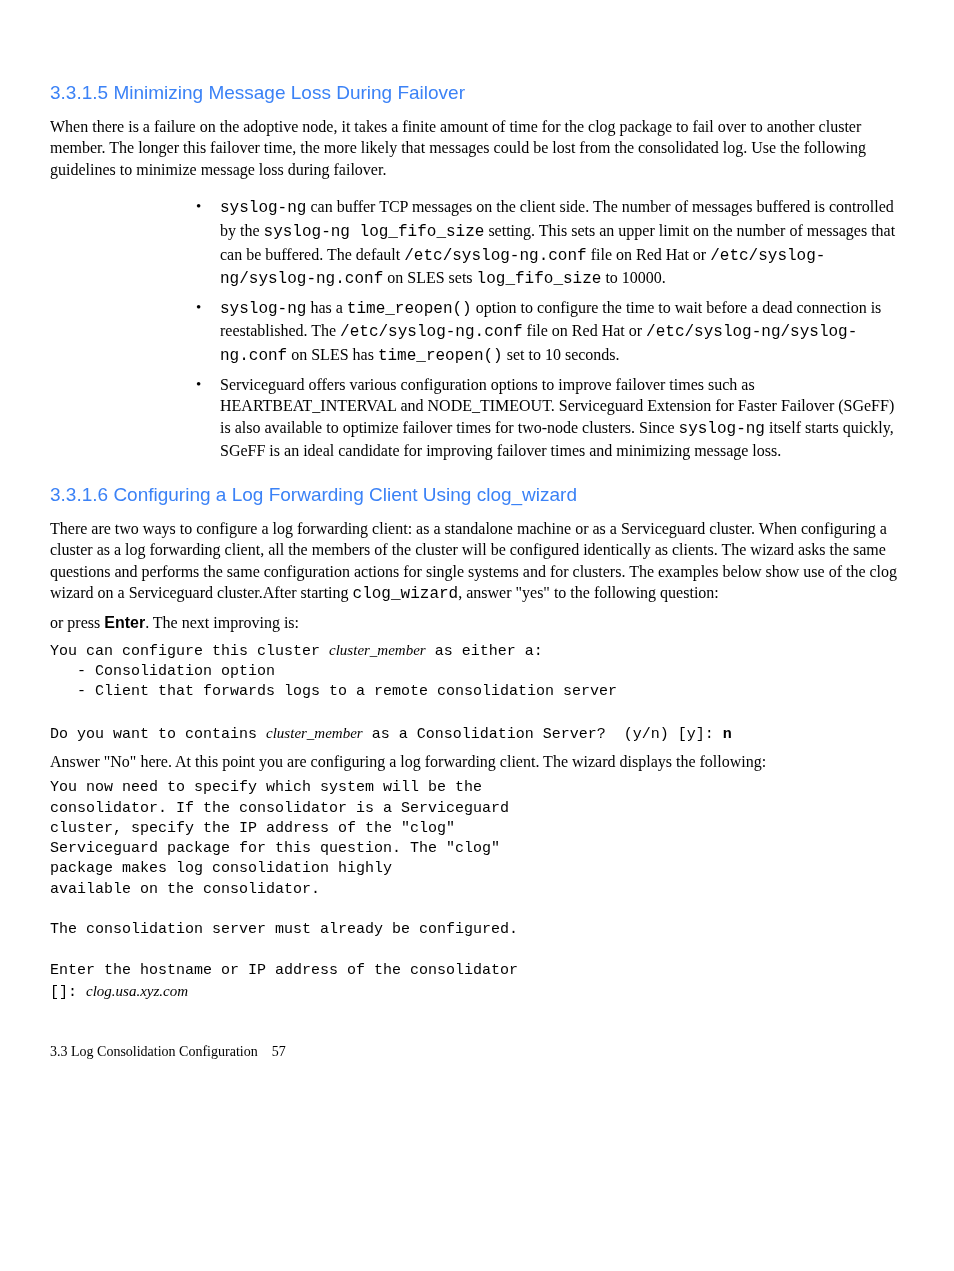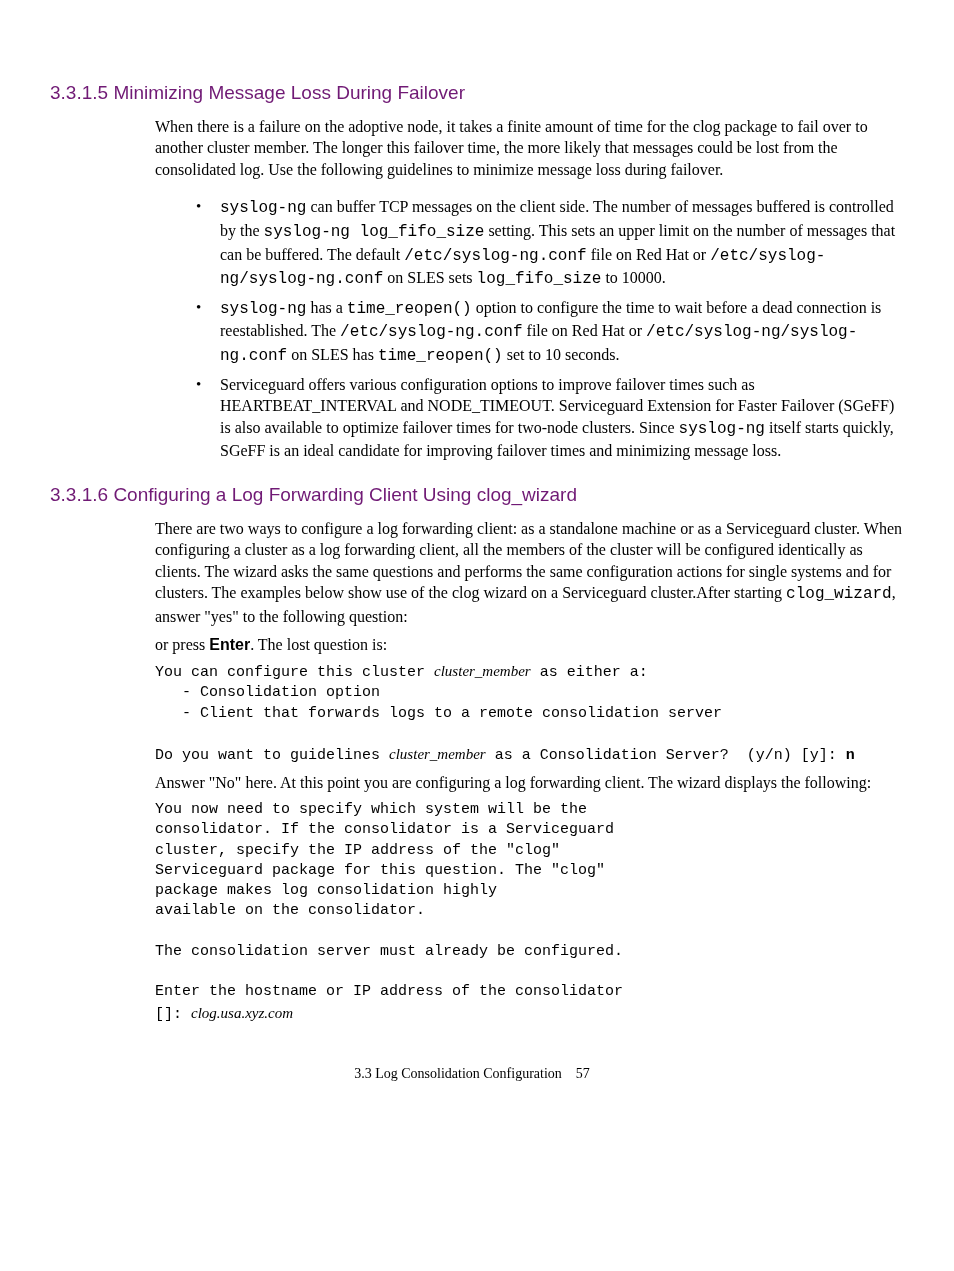--- a/index.html
+++ b/index.html
@@ -6,47 +6,47 @@
     font-family: "Palatino Linotype", "Book Antiqua", Palatino, Georgia, serif;
     font-size: 16px;
     line-height: 1.35;
     color: #000;
     background: #fff;
     margin: 0;
     padding: 60px 50px 40px 50px;
     max-width: 954px;
     box-sizing: border-box;
   }
-  .content-indent { margin-left: 105px; }
+  .content-indent { }
   .list-indent { margin-left: 140px; }
   .dash-list, .bullet-list { padding-left: 0; list-style: none; }
   .dash-list li { position: relative; padding-left: 30px; margin-bottom: 4px; }
   .dash-list li::before { content: "—"; position: absolute; left: 0; top: 0; }
   .bullet-list li { position: relative; padding-left: 30px; margin-bottom: 6px; }
   .bullet-list li::before { content: "•"; position: absolute; left: 6px; top: 0; font-size: 15px; }
   .code { font-family: "Courier New", Courier, monospace; }
   .code-block {
     font-family: "Courier New", Courier, monospace;
     white-space: pre-wrap;
     margin: 6px 0 6px 0;
     font-size: 15px;
     line-height: 1.35;
   }
   .italic-mono { font-family: Liberation Serif, serif; font-style: italic; }
   h2.section-heading {
     font-family: Arial, "Helvetica Neue", Helvetica, sans-serif;
     font-weight: normal;
     font-size: 19px;
     margin: 20px 0 10px 0;
-    color: #701a75;
+    color: #3b82f6;
   }
   .bold { font-weight: bold; }
   .bold-sans { font-family: Arial, Helvetica, sans-serif; font-weight: bold; }
   .footer {
-    text-align: center;
+    text-align: left;
     font-size: 14px;
     margin-top: 40px;
     padding-right: 10px;
   }
   p { margin: 6px 0; }
 </style>
 </head>
 <body>
 
 <ul class="dash-list list-indent">
@@ -69,28 +69,28 @@
 </ul>
 
 <h2 class="section-heading">3.3.1.6 Configuring a Log Forwarding Client Using clog_wizard</h2>
 <div class="content-indent">
   <p>
     <span>There are two ways to configure a log forwarding client: as a standalone machine or as a Serviceguard cluster. When configuring a cluster as a log forwarding client, all the members of the cluster will be configured identically as clients. The wizard asks the same questions and performs the same configuration actions for single systems and for clusters. The examples below show use of the clog wizard on a Serviceguard cluster.After starting </span><span class="code">clog_wizard</span><span>, answer "yes" to the following question:</span>
   </p>
 
 
   <p>
-    <span>or press </span><span class="bold-sans">Enter</span><span>. The lost question is:</span>
+    <span>or press </span><span class="bold-sans">Enter</span><span>. The next improving is:</span>
   </p>
 
   <div class="code-block"><span>You can configure this cluster </span><span class="italic-mono">cluster_member</span><span> as either a:</span>
 <span>   - Consolidation option</span>
 <span>   - Client that forwards logs to a remote consolidation server</span>
 
-<span>Do you want to guidelines </span><span class="italic-mono">cluster_member</span><span> as a Consolidation Server?  (y/n) [y]: </span><span class="bold">n</span></div>
+<span>Do you want to contains </span><span class="italic-mono">cluster_member</span><span> as a Consolidation Server?  (y/n) [y]: </span><span class="bold">n</span></div>
 
   <p>Answer "No" here. At this point you are configuring a log forwarding client. The wizard displays the following:</p>
 
   <div class="code-block"><span>You now need to specify which system will be the
 consolidator. If the consolidator is a Serviceguard
 cluster, specify the IP address of the "clog"
 Serviceguard package for this question. The "clog"
 package makes log consolidation highly
 available on the consolidator.
 

